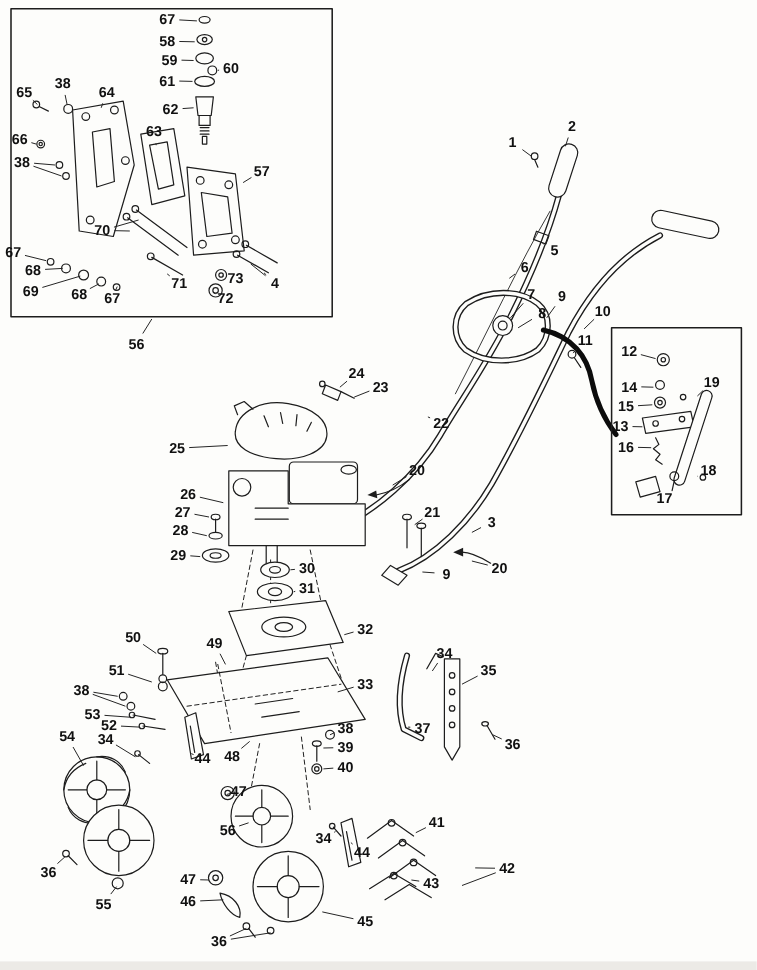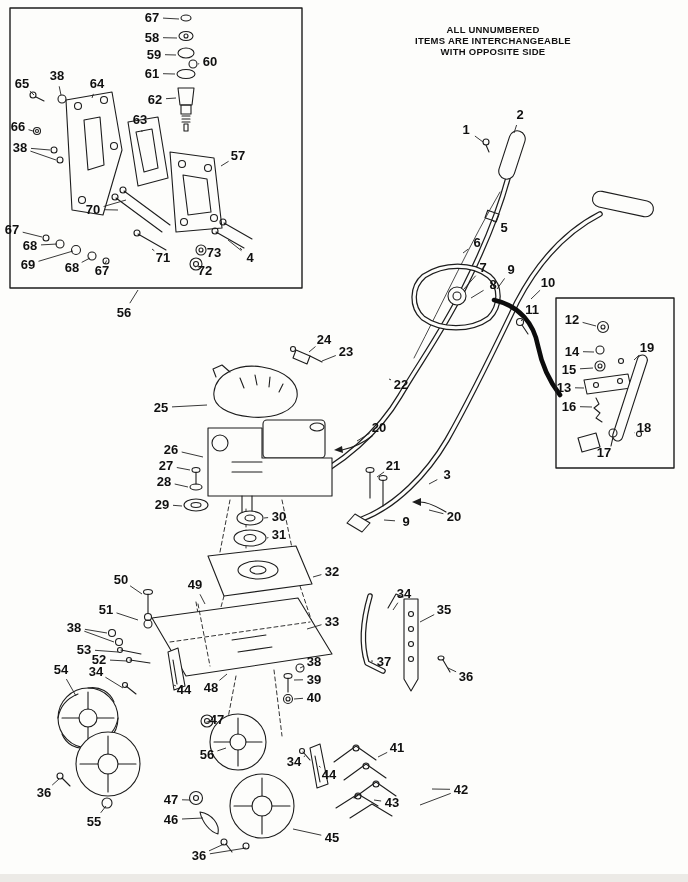--- a/index.html
+++ b/index.html
@@ -27,25 +27,20 @@
   
   .plabel{font:bold 13px "Liberation Sans",sans-serif;fill:#101010;text-anchor:middle;stroke:none;}
   .leader{stroke:#222;stroke-width:.9;fill:none;}
   .pagefoot{position:absolute;left:0;top:874px;width:688px;height:8px;background:#eceae6;}
 </style>
 </head>
 <body>
 
 <div class="stage">
 
-  <div class="note">
-    <div>ALL UNNUMBERED</div>
-    <div>ITEMS ARE INTERCHANGEABLE</div>
-    <div>WITH OPPOSITE SIDE</div>
-  </div>
 
   <svg class="diagram" width="688" height="882" viewBox="0 0 688 882">
 
     <g id="art">
 
       <g>
         <line class="dash" x1="230" y1="500" x2="220" y2="552"></line>
         <line class="dash" x1="282" y1="500" x2="292" y2="548"></line>
         <line class="dash" x1="224" y1="596" x2="212" y2="640"></line>
         <line class="dash" x1="300" y1="586" x2="312" y2="622"></line>

